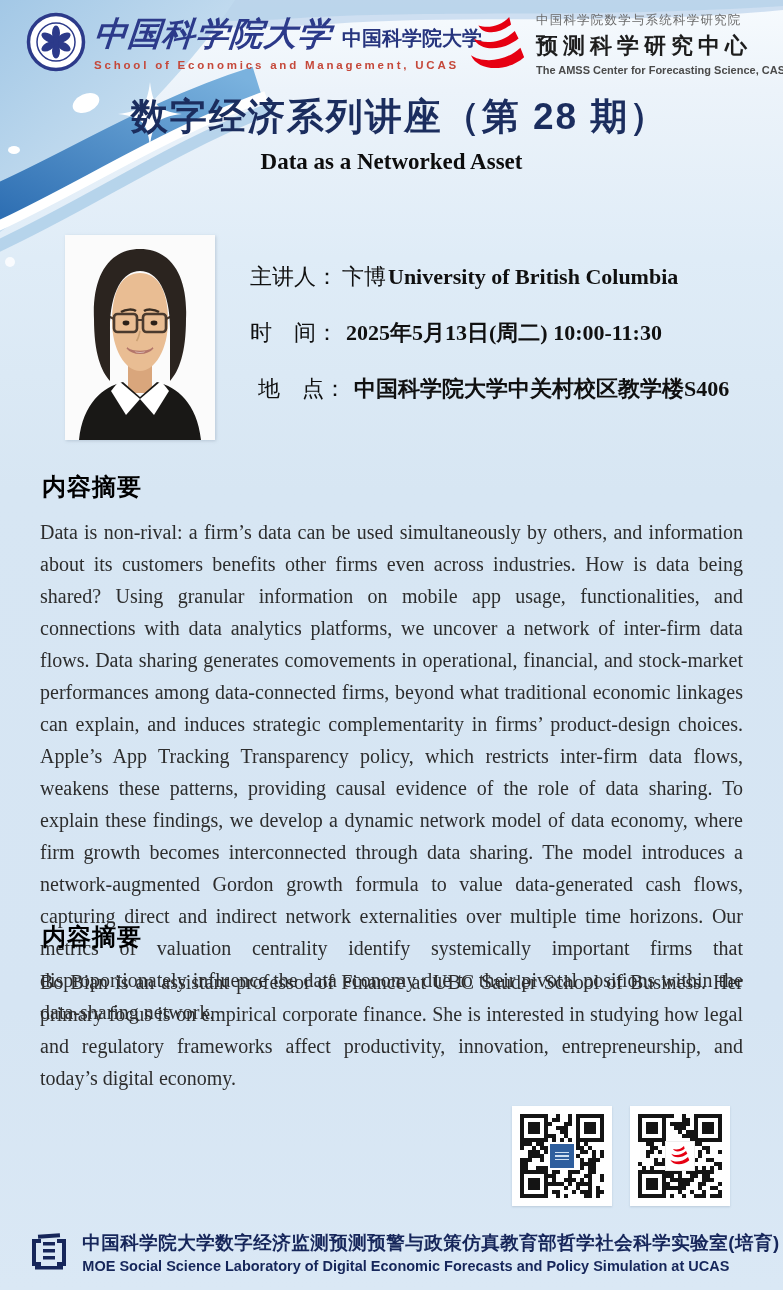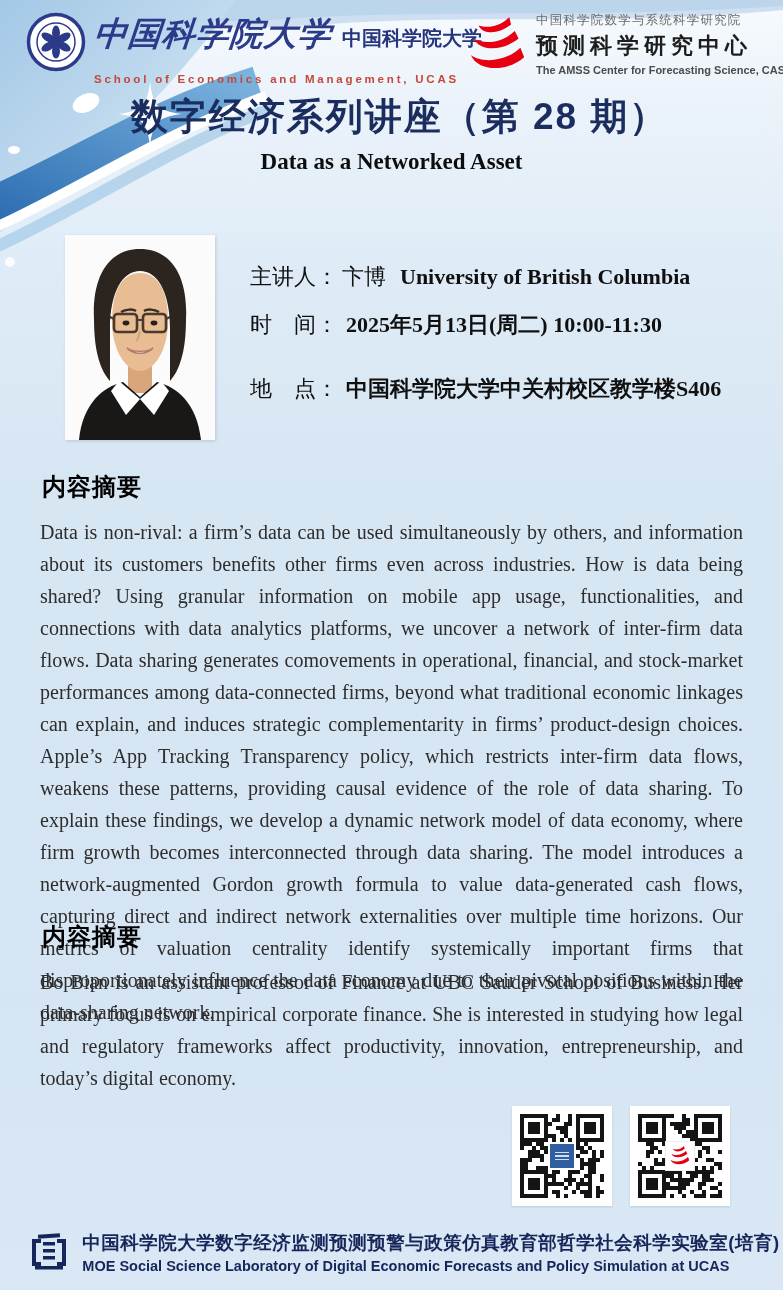--- a/index.html
+++ b/index.html
@@ -11,21 +11,21 @@
   .deco-svg{position:absolute;top:0;left:0;pointer-events:none;}
 
   
   .uni-logo{position:absolute;left:26px;top:12px;display:flex;align-items:flex-start;}
   .emblem{width:60px;height:60px;flex:0 0 auto;}
   .uni-text{margin-left:8px;}
   .uni-cn-row{display:flex;align-items:baseline;white-space:nowrap;}
   .uni-name{font-size:33px;font-weight:bold;font-style:italic;color:#2c3a8a;
     font-family:"Liberation Serif","DejaVu Serif",serif;transform:skewX(-5deg);letter-spacing:1px;}
   .school-cn{font-size:20px;font-weight:bold;color:#27357e;margin-left:10px;}
-  .school-en{font-size:11.5px;font-weight:bold;color:#c5483a;letter-spacing:2.8px;margin-top:16px;white-space:nowrap;}
+  .school-en{font-size:11.5px;font-weight:bold;color:#c5483a;letter-spacing:2.8px;margin-top:2px;white-space:nowrap;}
 
   .amss-logo{position:absolute;left:470px;top:12px;display:flex;align-items:flex-start;}
   .amss-glyph{width:56px;height:62px;margin-top:2px;flex:0 0 auto;}
   .amss-text{margin-left:10px;}
   .amss-org{font-size:12.5px;color:#6a6a6a;letter-spacing:1.2px;white-space:nowrap;}
   .amss-center{font-size:22px;font-weight:bold;color:#1d1d1d;letter-spacing:5px;margin-top:2px;
     font-family:"Liberation Serif","DejaVu Serif",serif;white-space:nowrap;}
   .amss-en{font-size:11px;font-weight:bold;color:#4a4a4a;margin-top:3px;white-space:nowrap;}
 
   
@@ -34,24 +34,24 @@
   .sub-title{position:absolute;top:149px;left:0;width:100%;text-align:center;
     font-size:23px;font-weight:bold;color:#0d0d0d;
     font-family:"Liberation Serif","DejaVu Serif",serif;}
 
   
   .photo{position:absolute;left:65px;top:235px;width:150px;height:205px;background:#fbfbfb;
     box-shadow:1px 1px 3px rgba(120,140,160,.35);}
   .details{position:absolute;left:250px;top:250px;width:530px;height:170px;
     font-family:"Liberation Serif","DejaVu Serif",serif;font-size:22px;color:#101010;}
   .detail-line{position:absolute;left:0;white-space:nowrap;}
-  .dl-1{top:12px;} .dl-2{top:60px;text-align:center;} .dl-3{top:124px;}
+  .dl-1{top:12px;} .dl-2{top:68px;text-align:center;} .dl-3{top:124px;margin-left:8px;}
   .detail-label{font-weight:normal;}
   .speaker-name{margin-left:4px;}
-  .speaker-affil{font-weight:bold;margin-left:14px;font-family:Liberation Serif, serif;}
+  .speaker-affil{font-weight:bold;margin-left:2px;font-family:Liberation Serif, serif;}
   .detail-value{font-weight:bold;margin-left:8px;}
 
   
   .section-heading{position:absolute;left:42px;font-size:24px;font-weight:bold;color:#000;letter-spacing:1px;}
   .h-abstract{top:471px;} .h-bio{top:921px;}
   .para{position:absolute;left:40px;width:703px;text-align:justify;
     font-family:"Liberation Serif","DejaVu Serif",serif;font-size:20px;line-height:32px;color:#2d2d2d;}
   .p-abstract{top:516px;} .p-bio{top:966px;}
 
   

